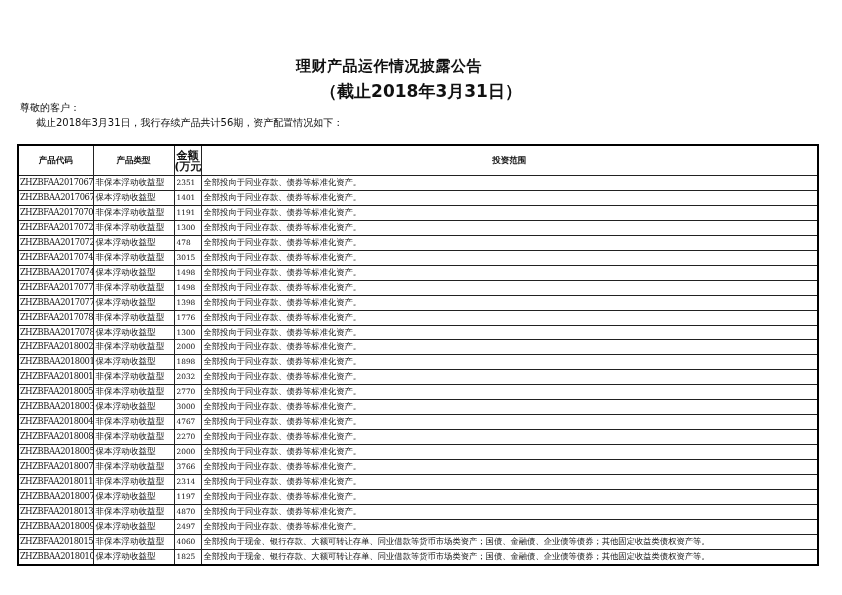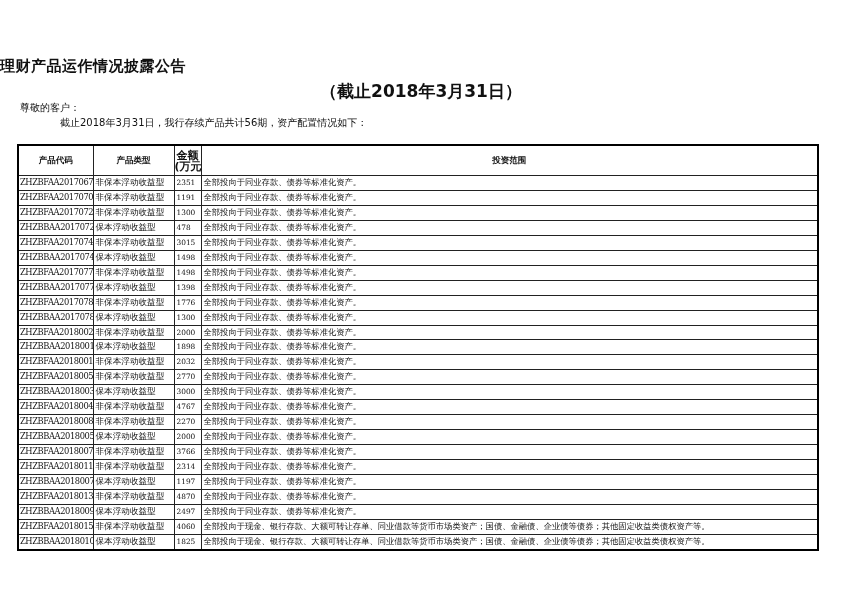--- a/index.html
+++ b/index.html
@@ -1,24 +1,24 @@
 <!DOCTYPE html>
 <html><head>
 <meta charset="utf-8">
 <style>
   html, body { margin: 0; padding: 0; background: #ffffff; }
   body { width: 842px; height: 595px; position: relative; overflow: hidden;
          font-family: "DejaVu Serif", "Liberation Serif", serif; color: #111; }
-  .title { position: absolute; left: 0; width: 778px; top: 57px; 
+  .title { position: absolute; left: 0; width: 778px; top: 57px; text-align: center;
            font-family: "DejaVu Sans", "Liberation Sans", sans-serif; font-weight: bold; font-size: 15px; letter-spacing: 0.5px; }
   .subtitle { position: absolute; left: 0; width: 842px; top: 80px; text-align: center;
            font-family: "DejaVu Sans", "Liberation Sans", sans-serif; font-weight: bold; font-size: 17px; }
   .greeting { position: absolute; left: 20px; top: 101px; font-size: 10px;
            font-family: Liberation Mono, monospace; }
-  .intro { position: absolute; left: 60px; top: 116px; font-size: 10px;
+  .intro { position: absolute; left: 36px; top: 116px; font-size: 10px;
            font-family: "DejaVu Sans", "Liberation Sans", sans-serif; text-align: right; }
   table { position: absolute; left: 17px; top: 144px; width: 800px;
           border-collapse: collapse; border: 2px solid #000000; table-layout: fixed; }
   th, td { border: 1px solid #222; padding: 0 2px; font-size: 8.6px; line-height: 13.95px;
            height: 13.95px; white-space: nowrap; overflow: hidden; font-weight: normal; }
   th { font-family: "DejaVu Sans", "Liberation Sans", sans-serif; font-weight: bold; font-size: 8.5px;
        height: 29px; line-height: 11px; text-align: center; }
   th.amt { font-size: 11px; line-height: 11px; padding: 0; }
   td.code { letter-spacing: -0.4px; font-size: 8.3px; padding: 0 1px; }
   td.amt { font-size: 7.4px; padding: 0 2px; }
@@ -52,20 +52,26 @@
     </tr>
   </thead>
   <tbody id="tbody">
       <tr>
         <td class="code">ZHZBFAA2017067</td>
         <td class="type">非保本浮动收益型</td>
         <td class="amt">2351</td>
         <td class="scope">全部投向于同业存款、债券等标准化资产。</td>
       </tr>
       <tr>
+        <td class="code">ZHZBBAA2017067</td>
+        <td class="type">保本浮动收益型</td>
+        <td class="amt">1401</td>
+        <td class="scope">全部投向于同业存款、债券等标准化资产。</td>
+      </tr>
+      <tr>
         <td class="code">ZHZBFAA2017070</td>
         <td class="type">非保本浮动收益型</td>
         <td class="amt">1191</td>
         <td class="scope">全部投向于同业存款、债券等标准化资产。</td>
       </tr>
       <tr>
         <td class="code">ZHZBFAA2017072</td>
         <td class="type">非保本浮动收益型</td>
         <td class="amt">1300</td>
         <td class="scope">全部投向于同业存款、债券等标准化资产。</td>

